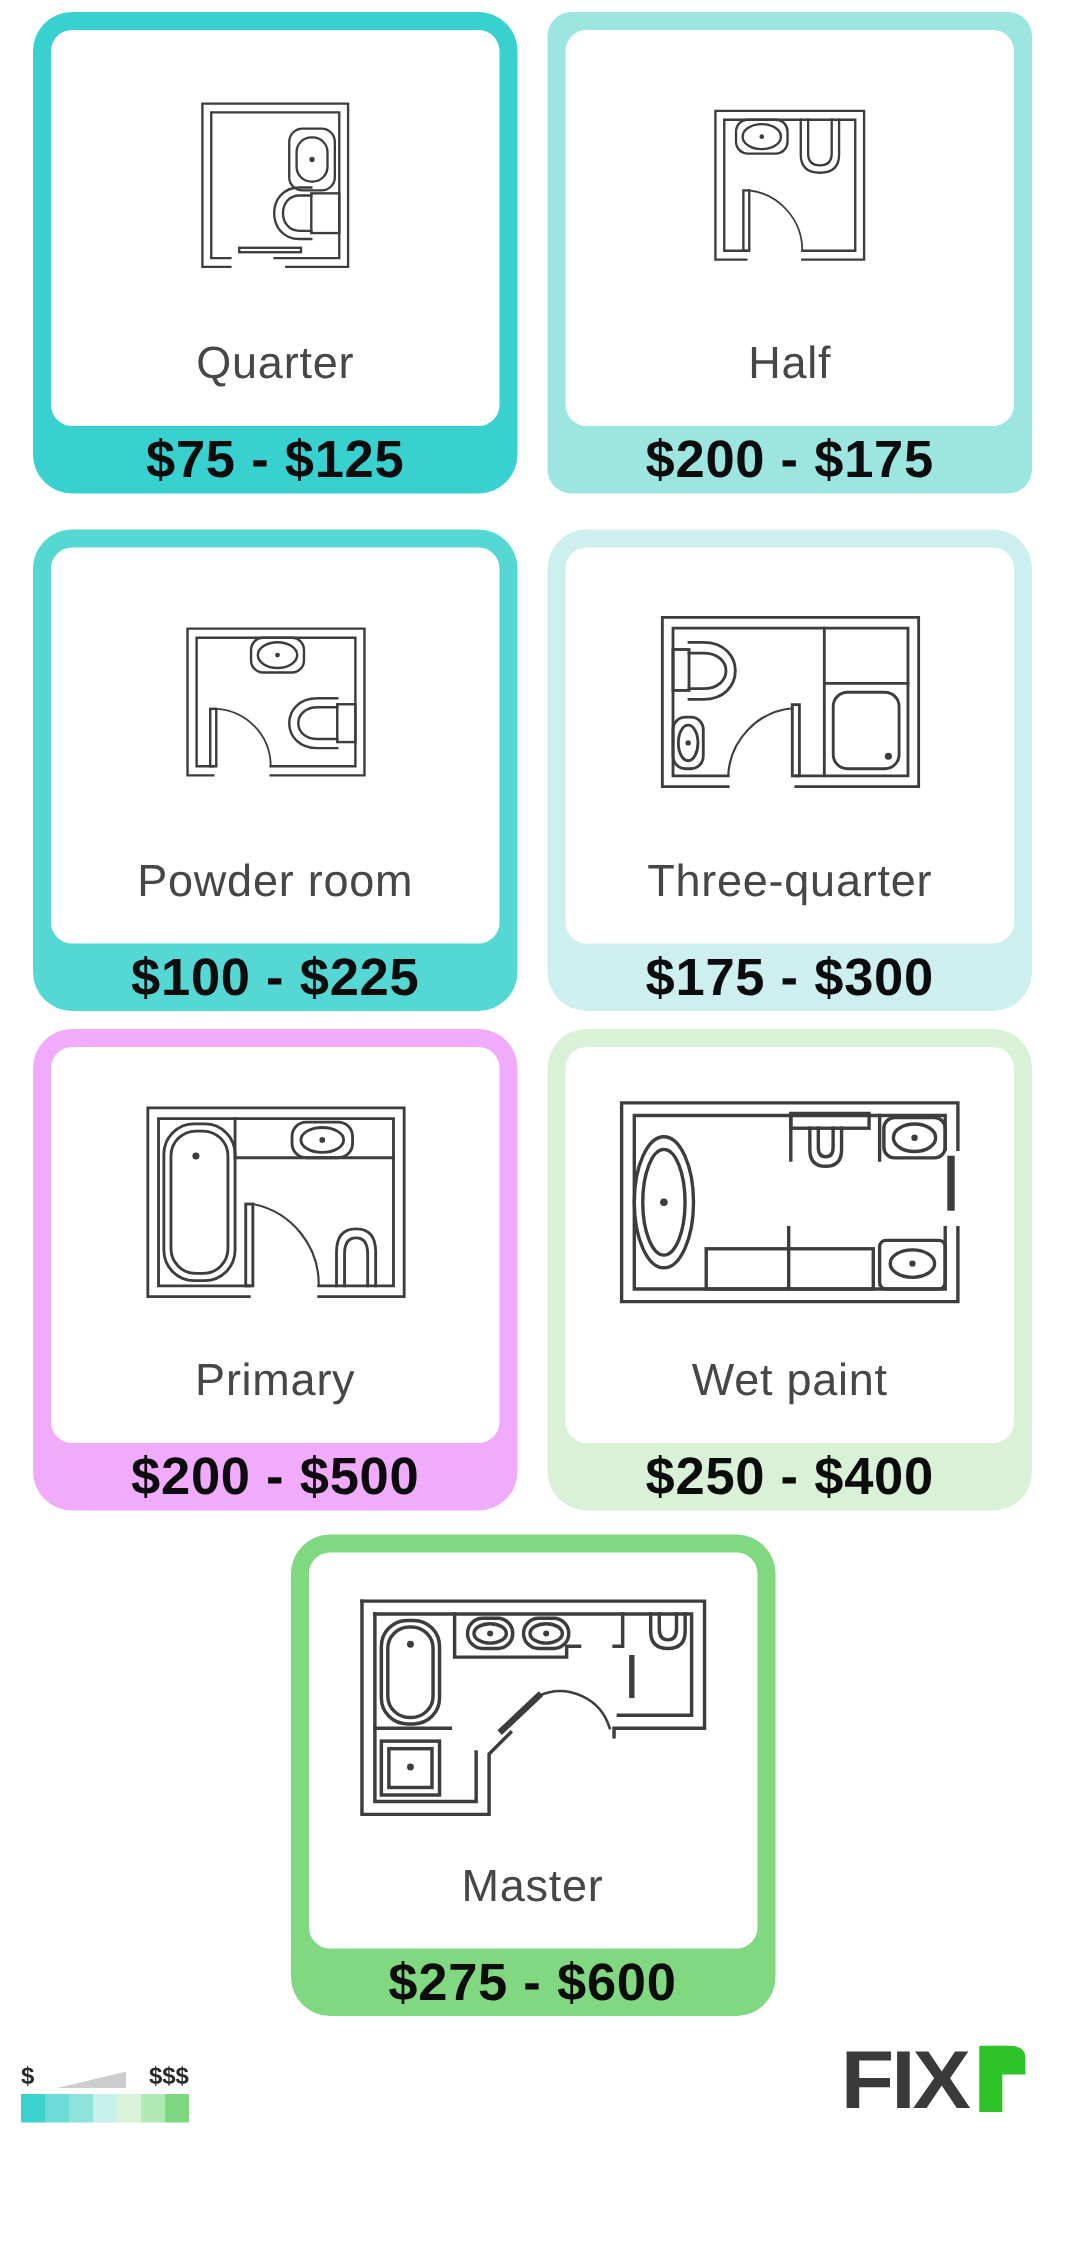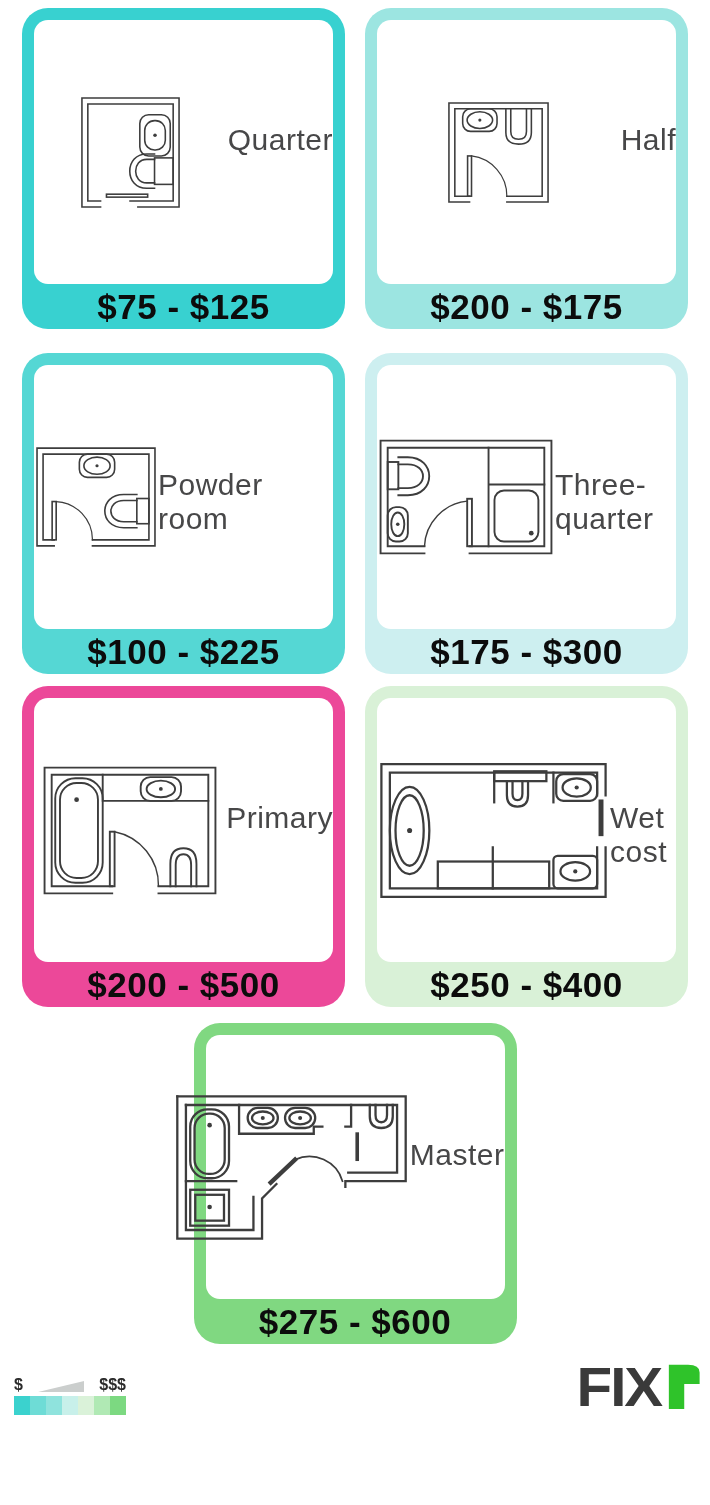--- a/index.html
+++ b/index.html
@@ -11,21 +11,21 @@
   .grid{padding:8px 22px 0 22px;}
   .row{display:flex;gap:20px;justify-content:flex-start;}
   .row.center{justify-content:center;}
   .row1{margin-bottom:24px;} .row2{margin-bottom:12px;} .row3{margin-bottom:16px;}
   .card{
     width:323px;box-sizing:border-box;border-radius:26px;
     padding:12px 12px 0 12px;
   }
   .card-body{
     background:#ffffff;border-radius:14px;height:264px;
-    display:flex;flex-direction:row;align-items:center;justify-content:flex-end;
+    display:flex;flex-direction:column;align-items:center;justify-content:flex-end;
   }
   .plan-wrap{flex:1;display:flex;align-items:center;justify-content:center;width:100%;}
   .card-label{
     height:58px;display:flex;align-items:flex-start;justify-content:center;
     font-size:30px;font-weight:300;color:#474748;letter-spacing:0.5px;
   }
   .card-footer{
     height:45px;display:flex;align-items:center;justify-content:center;
     font-size:35px;font-weight:700;color:#0c0c0c;letter-spacing:0.5px;
   }
@@ -38,21 +38,21 @@
   
   .bottom{position:relative;margin-top:32px;padding:0 14px;}
   .legend-top{
     width:112px;display:flex;justify-content:space-between;align-items:flex-end;
     font-size:16px;font-weight:700;color:#2b2b2b;height:18px;margin-bottom:2px;
   }
   .wedge{width:46px;height:11px;margin-bottom:2px;clip-path:polygon(0 100%,100% 0,100% 100%);}
   .swatches{display:flex;width:112px;height:19px;}
   .sw{flex:1;}
   .caption{margin-top:6px;font-size:26px;color:#141414;}
-  .logo{position:absolute;right:8px;bottom:2px;}
+  .logo{position:absolute;right:24px;bottom:2px;}
 </style>
 </head>
 <body>
 
 <div class="grid">
 
   <div class="row row1">
 
     <div class="card" style="background-color: rgb(56, 209, 208);">
       <div class="card-body">
@@ -67,21 +67,21 @@
             <rect x="77" y="64" width="19" height="27"></rect>
             <path d="M77,60 H69 C46,60 46,95 69,95 H77"></path>
             <path d="M77,65.5 H69 C54,65.5 54,89.5 69,89.5 H77"></path>
           </svg>
         </div>
         <div class="card-label">Quarter</div>
       </div>
       <div class="card-footer">$75 - $125</div>
     </div>
 
-    <div class="card" style="background-color: rgb(156, 229, 225);">
+    <div class="card" style="background-color: rgb(156, 229, 225); border-radius: 16px;">
       <div class="card-body">
         <div class="plan-wrap">
           <svg class="plan" width="105" height="105" viewBox="0 0 107 107">
             <path d="M24,104 H3 V3 H104 V104 H62"></path>
             <path d="M24,98 H9 V9 H98 V98 H62"></path>
             <rect x="17" y="9" width="35" height="23" rx="8"></rect>
             <ellipse cx="34.5" cy="20.5" rx="13" ry="8.5"></ellipse>
             <circle class="dt" cx="34.5" cy="20.5" r="1.6"></circle>
             <path d="M61,9 V33 Q61,45 74,45 Q87,45 87,33 V9"></path>
             <path d="M66,9 V32 Q66,40 74,40 Q82,40 82,32 V9"></path>
@@ -138,21 +138,21 @@
           </svg>
         </div>
         <div class="card-label">Three-quarter</div>
       </div>
       <div class="card-footer">$175 - $300</div>
     </div>
   </div>
 
   <div class="row row3">
 
-    <div class="card" style="background-color: #ec4899;">
+    <div class="card" style="background-color: #f0abfc;">
       <div class="card-body">
         <div class="plan-wrap">
           <svg class="plan" width="178" height="133" viewBox="0 0 150 112">
             <path d="M60,109 H3 V3 H147 V109 H99"></path>
             <path d="M60,103 H9 V9 H141 V103 H99"></path>
             <rect x="12" y="12" width="40" height="88" rx="17"></rect>
             <rect x="16" y="16" width="32" height="80" rx="14"></rect>
             <circle class="dt" cx="30" cy="30" r="2"></circle>
             <path d="M52,9 V31 H141"></path>
             <rect x="84" y="11" width="34" height="20" rx="8"></rect>
@@ -187,21 +187,21 @@
             <rect x="127" y="10" width="29" height="19" rx="5"></rect>
             <ellipse cx="141.5" cy="19.5" rx="10" ry="6.5"></ellipse>
             <circle class="dt" cx="141.5" cy="19.5" r="1.5"></circle>
             <rect x="43" y="72" width="79" height="19"></rect>
             <path d="M82,72 V91 M82,62 V72"></path>
             <rect x="125" y="68" width="31" height="23" rx="3"></rect>
             <ellipse cx="140.5" cy="79" rx="10.5" ry="6.5"></ellipse>
             <circle class="dt" cx="140.5" cy="79" r="1.5"></circle>
           </svg>
         </div>
-        <div class="card-label">Wet cost</div>
+        <div class="card-label">Wet paint</div>
       </div>
       <div class="card-footer">$250 - $400</div>
     </div>
   </div>
 
   <div class="row center">
 
     <div class="card" style="background-color: rgb(128, 216, 129); padding-left: 12px;">
       <div class="card-body">
         <div class="plan-wrap">

